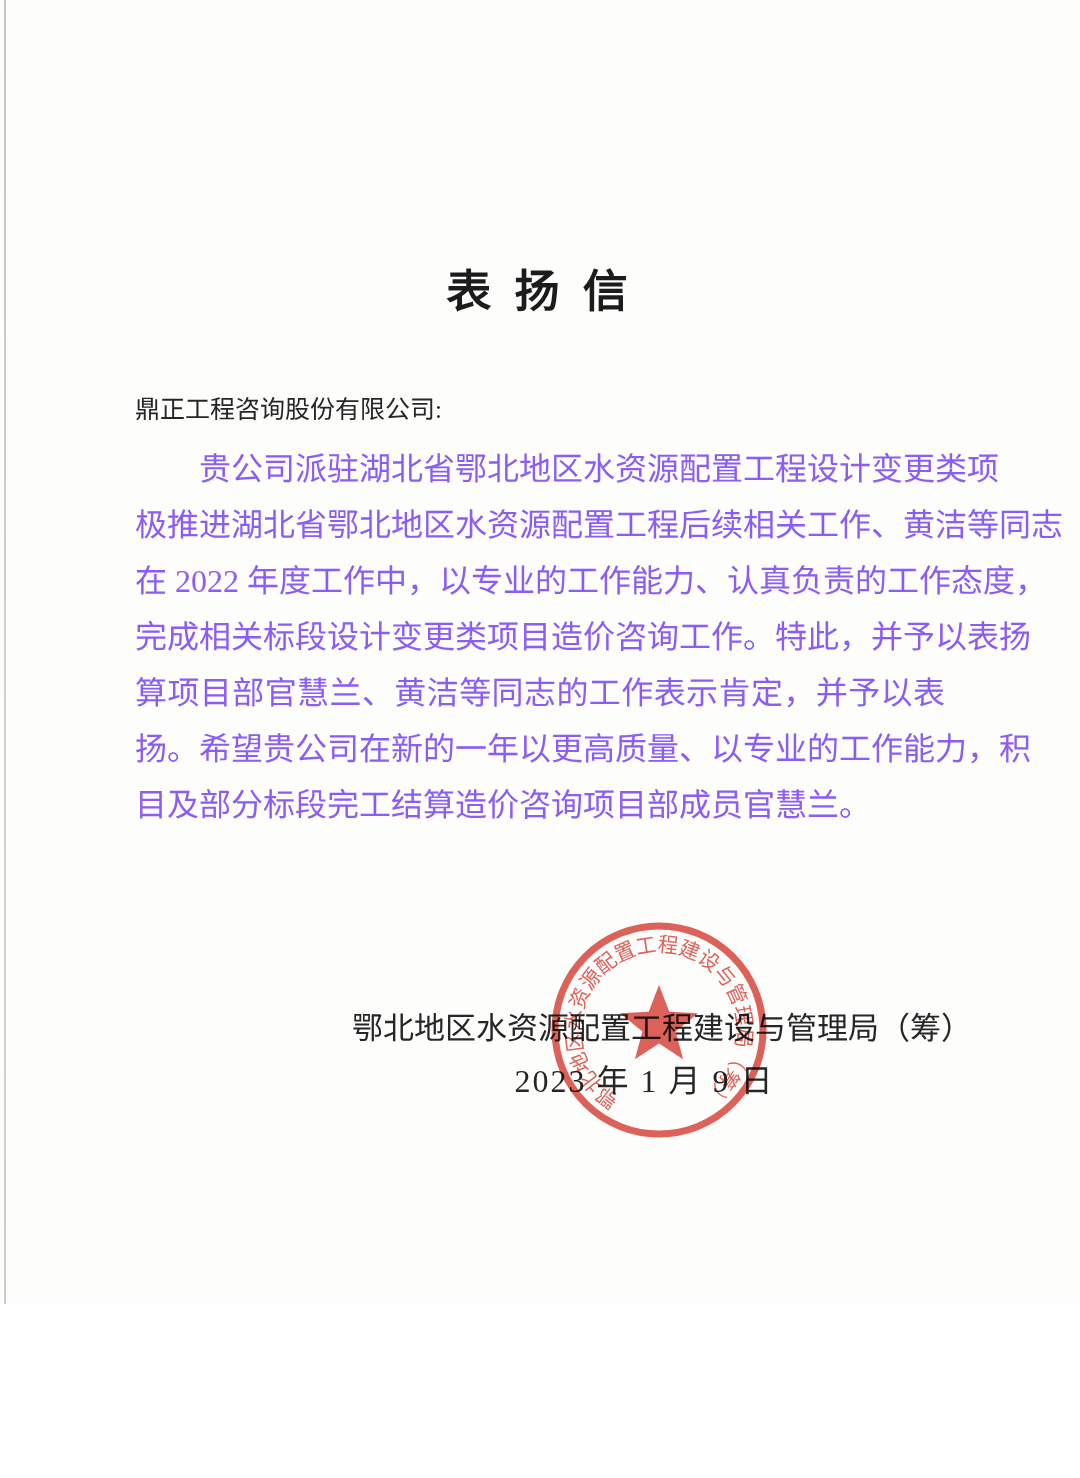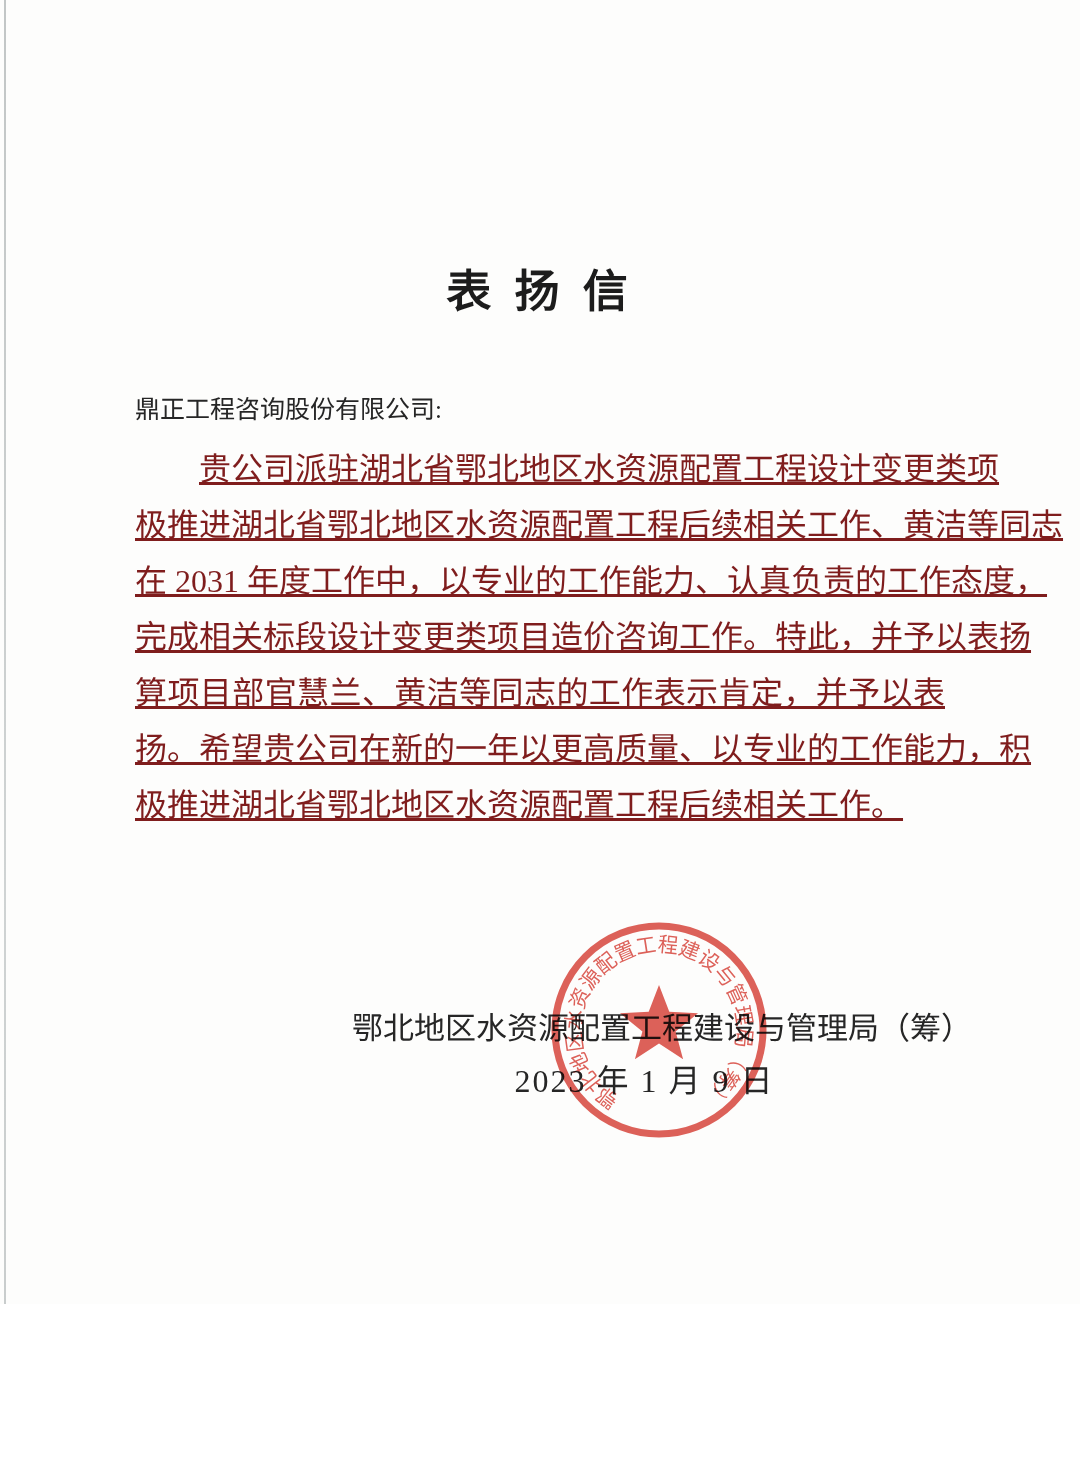--- a/index.html
+++ b/index.html
@@ -51,22 +51,21 @@
     left: 135px;
     width: 810px;
   }
   .line {
     font-size: 32px;
     line-height: 56px;
     height: 56px;
     text-align: justify;
     text-align-last: justify;
     white-space: nowrap;
-    color: #7f1d1d;
-    text-decoration: underline;
+    color: #8b5cf6;
   }
   .line.first { text-indent: 64px; }
   .line.last {
     text-align-last: left;
     white-space: normal;
   }
   .closing {
     position: absolute;
     top: 1006px;
     left: 352px;
@@ -107,27 +106,27 @@
   <div class="scan-edge"></div>
 
   <h1 class="title">表 扬 信</h1>
 
   <div class="salutation">鼎正工程咨询股份有限公司:</div>
 
   <div class="body-block" id="letter-body">
       <div class="para">
         <div class="line first">贵公司派驻湖北省鄂北地区水资源配置工程设计变更类项</div>
         <div class="line">极推进湖北省鄂北地区水资源配置工程后续相关工作、黄洁等同志</div>
-        <div class="line">在 2031 年度工作中，以专业的工作能力、认真负责的工作态度，</div>
+        <div class="line">在 2022 年度工作中，以专业的工作能力、认真负责的工作态度，</div>
         <div class="line">完成相关标段设计变更类项目造价咨询工作。特此，并予以表扬</div>
         <div class="line last">算项目部官慧兰、黄洁等同志的工作表示肯定，并予以表扬。</div>
       </div>
       <div class="para">
         <div class="line first">希望贵公司在新的一年以更高质量、以专业的工作能力，积</div>
-        <div class="line last">极推进湖北省鄂北地区水资源配置工程后续相关工作。</div>
+        <div class="line last">目及部分标段完工结算造价咨询项目部成员官慧兰。</div>
       </div>
     </div>
 
   <div class="closing">
     <div class="signature">鄂北地区水资源配置工程建设与管理局（筹）</div>
     <div class="date">2023 年 1 月 9 日</div>
   </div>
 
   <svg class="seal" viewBox="0 0 240 250" aria-hidden="true">
     <circle cx="120" cy="125" r="104" fill="none" stroke-width="7" stroke="#d9463d"></circle>

